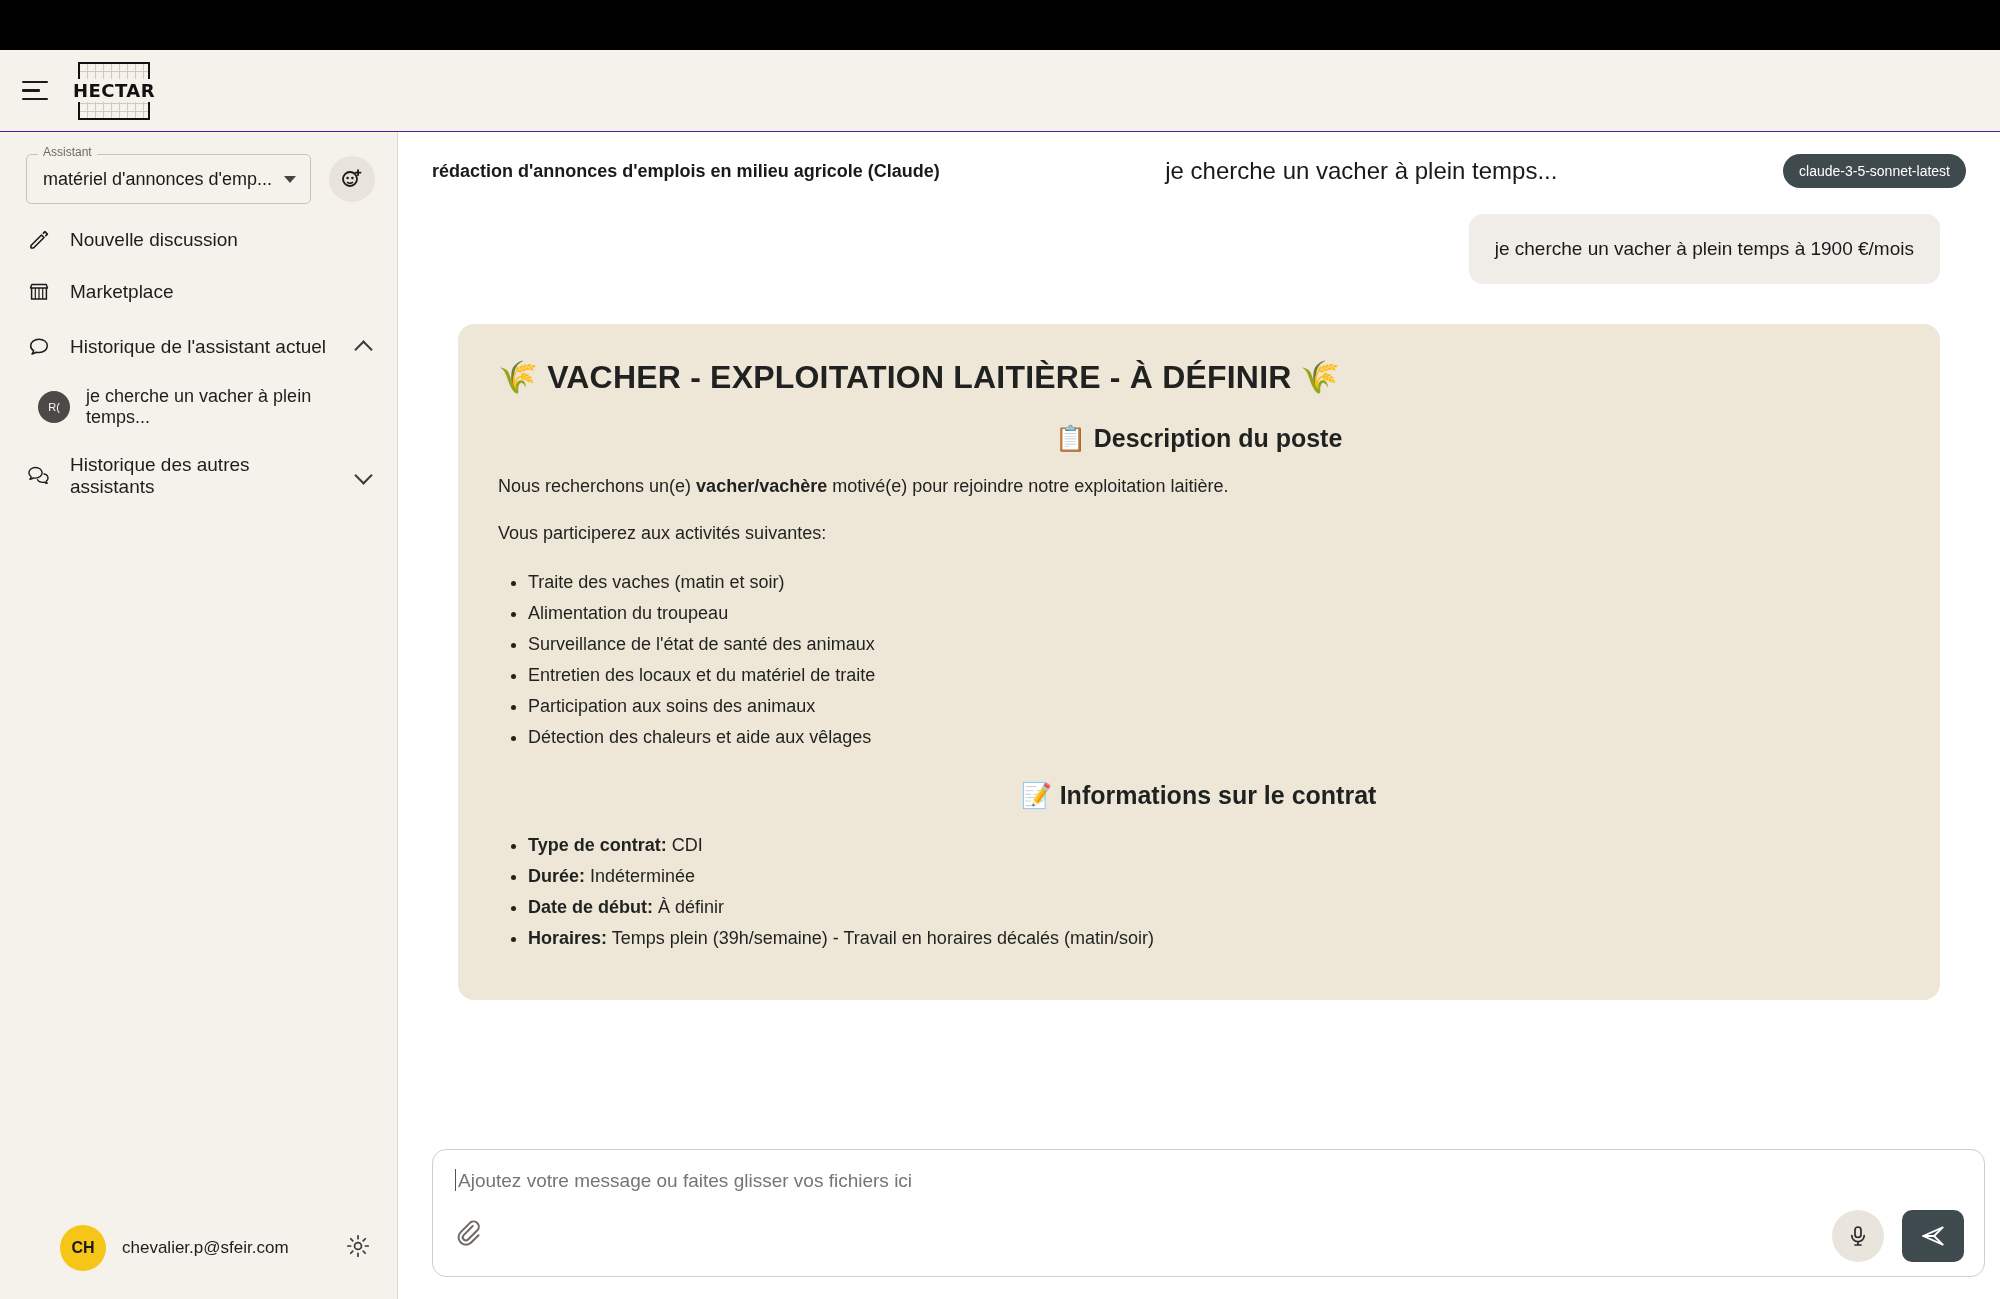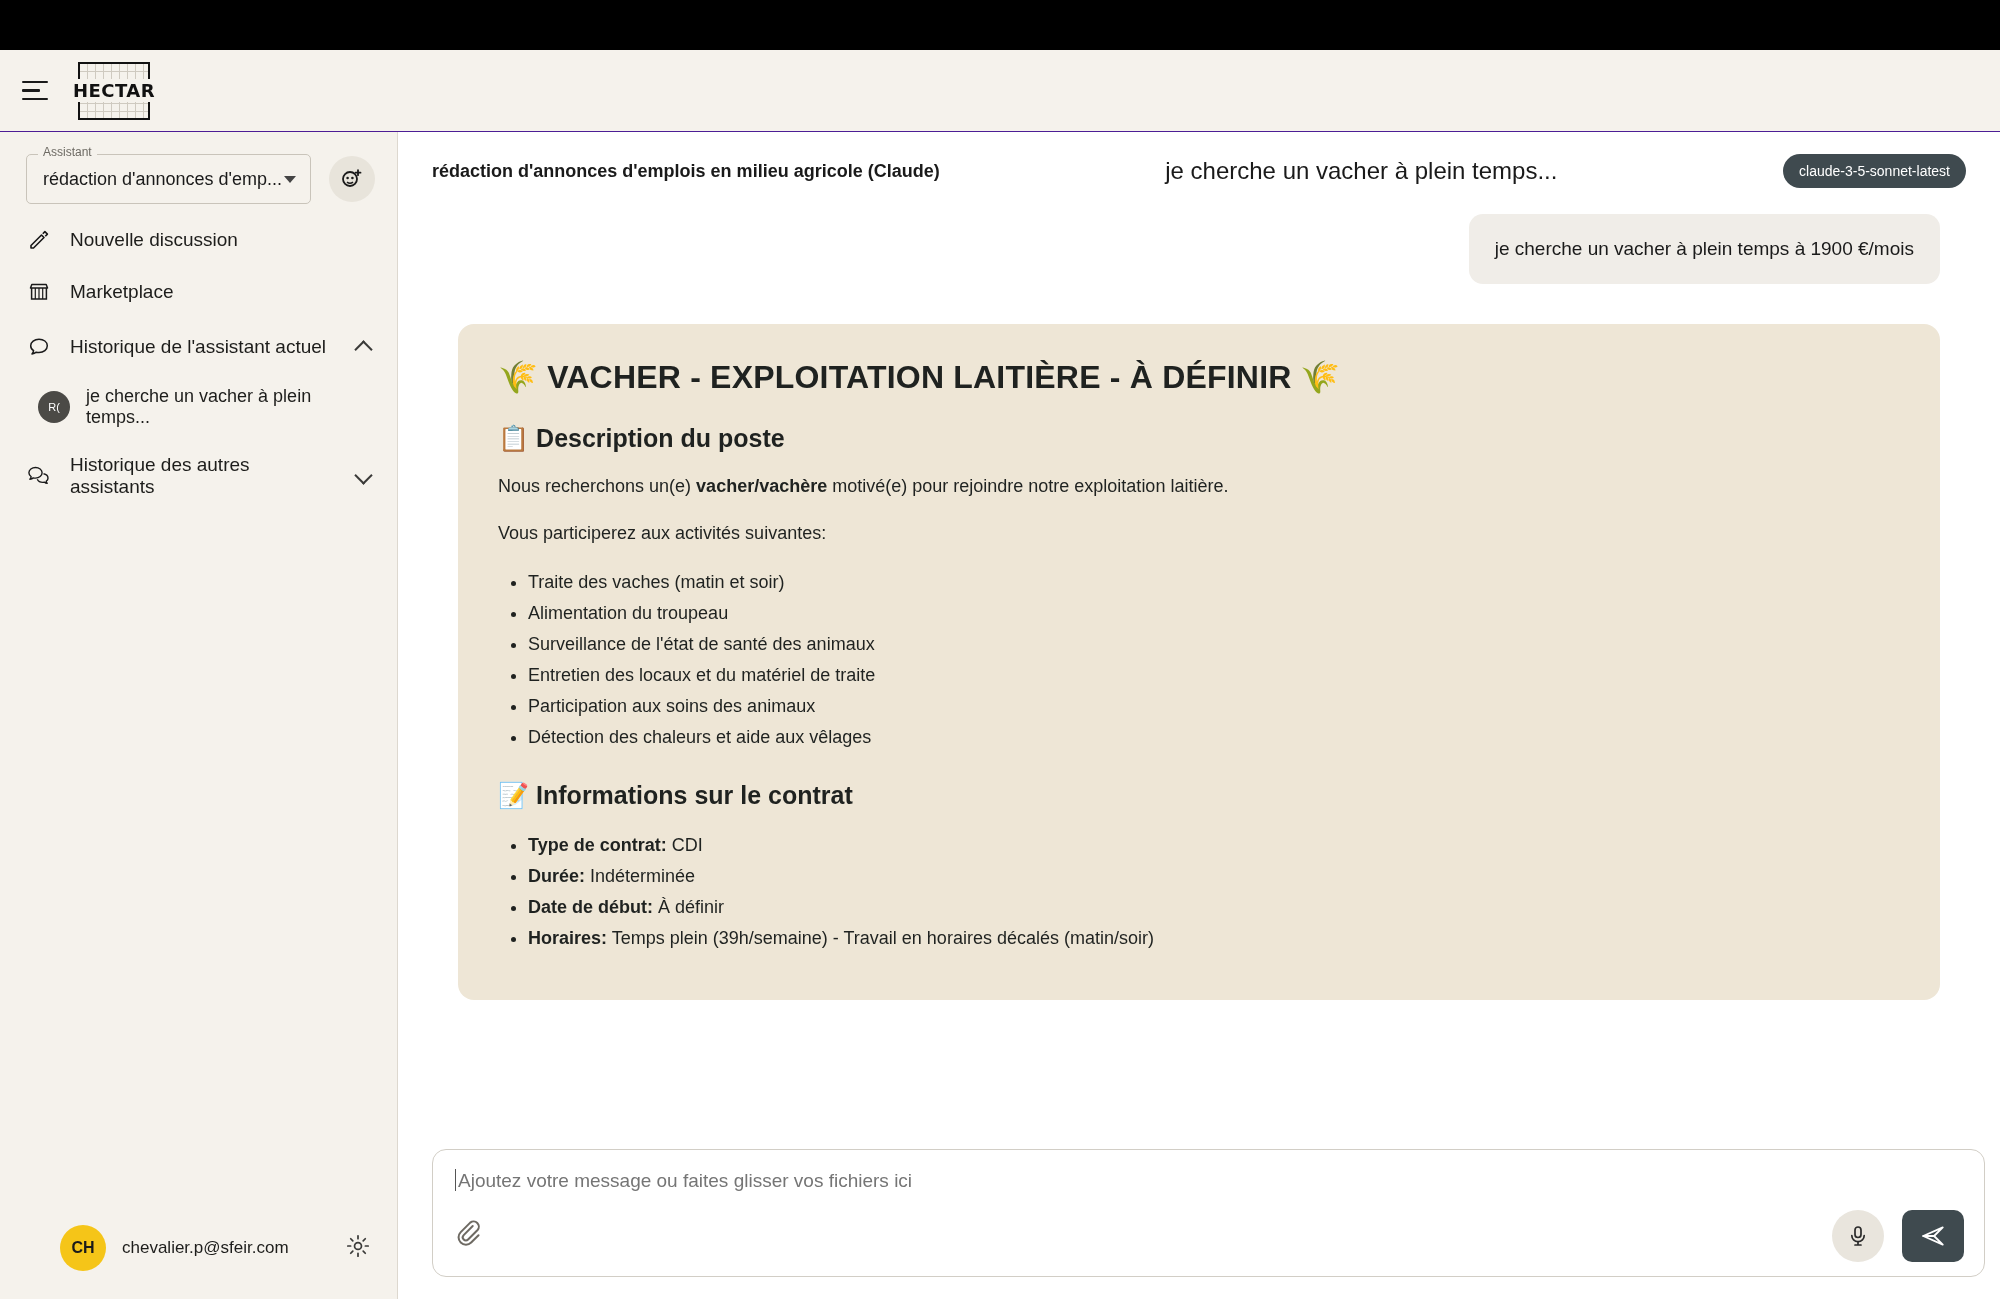--- a/index.html
+++ b/index.html
@@ -215,20 +215,21 @@
   .ac-title {
     font-size: 32px;
     font-weight: bold;
     letter-spacing: 0.2px;
     margin-bottom: 26px;
   }
   .ac-h2 {
     font-size: 25px;
     font-weight: bold;
     margin: 28px 0 20px 0;
+    text-align: center;
   }
   .ac-p { font-size: 18px; line-height: 1.5; margin-bottom: 20px; }
   .ac-ul { margin: 0 0 6px 30px; }
   .ac-ul li { font-size: 18px; line-height: 1.72; }
   b { font-weight: bold; }
   
   .composer-wrap {
     padding: 10px 15px 22px 34px;
     background: #fff;
   }
@@ -297,21 +298,21 @@
 </div>
 
 <div class="body-wrap">
 
   <div class="sidebar">
 
     <div class="assistant-row">
       <div class="select-wrap">
         <div class="select-label">Assistant</div>
         <div class="select-box">
-          <span>rédaction d'annonces d'emp...</span>
+          <span>matériel d'annonces d'emp...</span>
           <span class="caret"></span>
         </div>
       </div>
       <div class="add-assistant-btn">
         <svg width="24" height="24" viewBox="0 0 24 24">
           <circle cx="10" cy="12" r="7" fill="none" stroke="#1a1a1a" stroke-width="1.8"></circle>
           <circle cx="7.6" cy="11" r="1.3" fill="#1a1a1a"></circle>
           <circle cx="12.4" cy="11" r="1.3" fill="#1a1a1a"></circle>
           <path d="M7 15.2 Q10 17.4 13 15.2" fill="none" stroke="#1a1a1a" stroke-width="1.6"></path>
           <path d="M18 3.2v5M15.5 5.7h5" stroke="#1a1a1a" stroke-width="1.8" stroke-linecap="round"></path>

